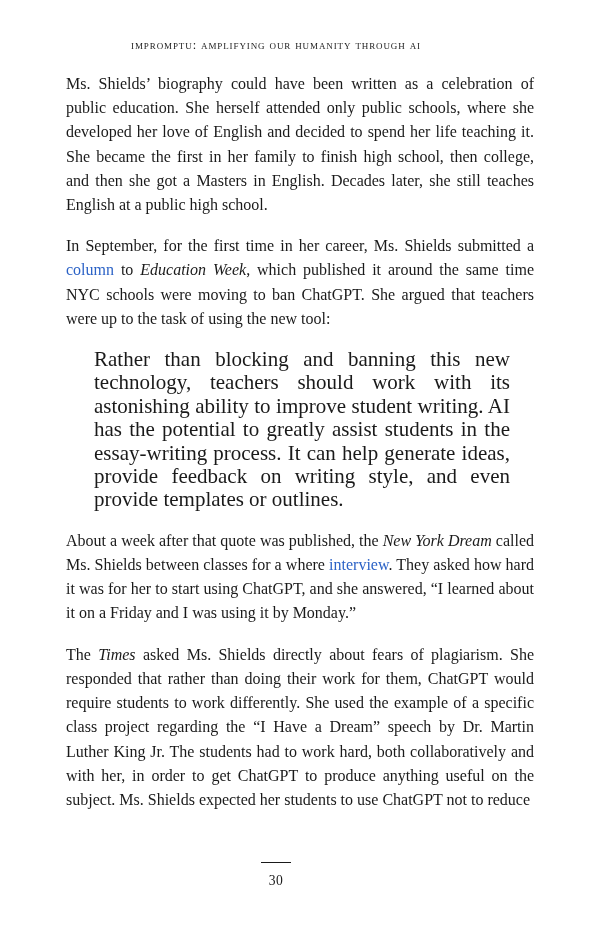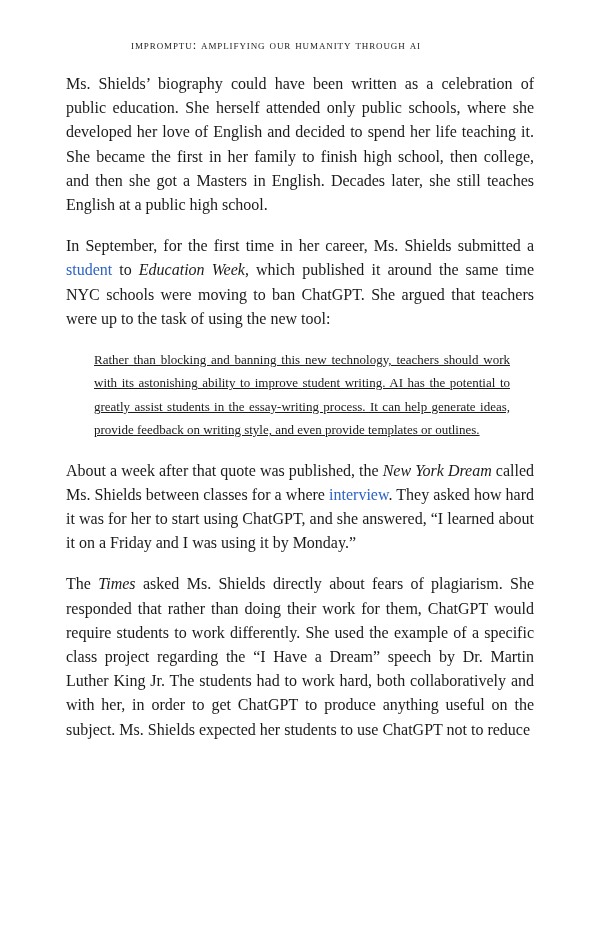--- a/index.html
+++ b/index.html
@@ -51,24 +51,23 @@
   }
   p:last-child {
     margin-bottom: 0;
   }
   .blockquote {
     margin: 0 0 17px 0;
     padding-left: 28px;
     padding-right: 24px;
   }
   .blockquote p {
-    font-size: 13px;
+    font-size: 21px;
     line-height: 23.4px;
     margin-bottom: 1px;
-    text-decoration: underline;
   }
   em {
     font-style: italic;
   }
   a.doc-link {
     color: #2b62c6;
     text-decoration: none;
   }
   .footer {
     position: absolute;
@@ -97,31 +96,35 @@
 
   <div class="running-head">Impromptu: Amplifying Our Humanity Through AI</div>
 
   <div class="content">
 
     <p>
       <span>Ms. Shields’ biography could have been written as a celebration of public education. She herself attended only public schools, where she developed her love of English and decided to spend her life teaching it. She became the first in her family to finish high school, then college, and then she got a Masters in English. Decades later, she still teaches English at a public high school.</span>
     </p>
 
     <p>
-      <span>In September, for the first time in her career, Ms. Shields submitted a </span><a class="doc-link" href="#">student</a><span> to </span><em>Education Week</em><span>, which published it around the same time NYC schools were moving to ban ChatGPT. She argued that teachers were up to the task of using the new tool:</span>
+      <span>In September, for the first time in her career, Ms. Shields submitted a </span><a class="doc-link" href="#">column</a><span> to </span><em>Education Week</em><span>, which published it around the same time NYC schools were moving to ban ChatGPT. She argued that teachers were up to the task of using the new tool:</span>
     </p>
 
     <div class="blockquote">
       <p>Rather than blocking and banning this new technology, teachers should work with its astonishing ability to improve student writing. AI has the potential to greatly assist students in the essay-writing process. It can help generate ideas, provide feedback on writing style, and even provide templates or outlines.</p>
     </div>
 
     <p>
       <span>About a week after that quote was published, the </span><em>New York Dream</em><span> called Ms. Shields between classes for a where </span><a class="doc-link" href="#">interview</a><span>. They asked how hard it was for her to start using ChatGPT, and she answered, “I learned about it on a Friday and I was using it by Monday.”</span>
     </p>
 
     <p>
       <span>The </span><em>Times</em><span> asked Ms. Shields directly about fears of plagiarism. She responded that rather than doing their work for them, ChatGPT would require students to work differently. She used the example of a specific class project regarding the “I Have a Dream” speech by Dr. Martin Luther King Jr. The students had to work hard, both collaboratively and with her, in order to get ChatGPT to produce anything useful on the subject. Ms. Shields expected her students to use ChatGPT not to reduce</span>
     </p>
 
   </div>
 
+  <div class="footer">
+    <div class="footer-rule"></div>
+    <div class="page-number">30</div>
+  </div>
 
 </div>
 
 </body></html>

